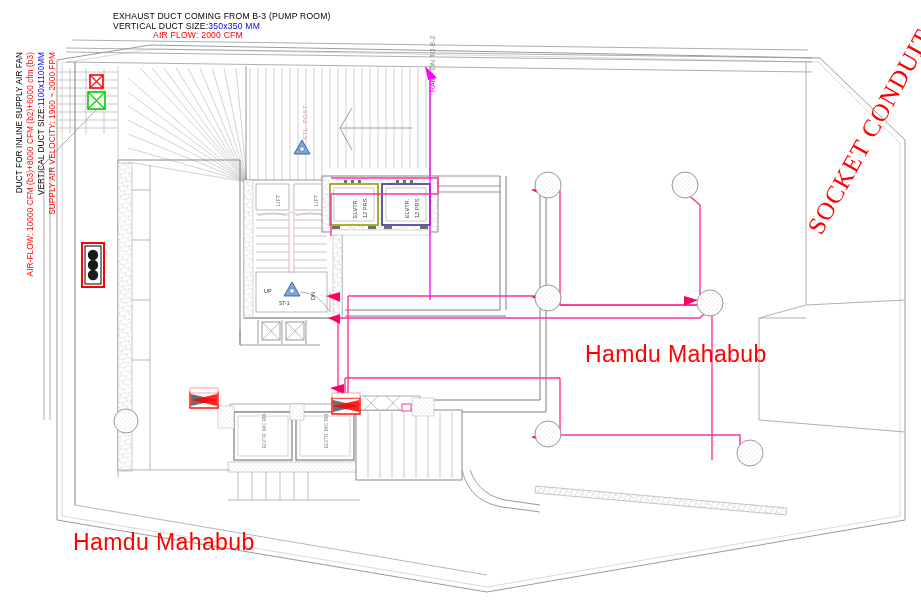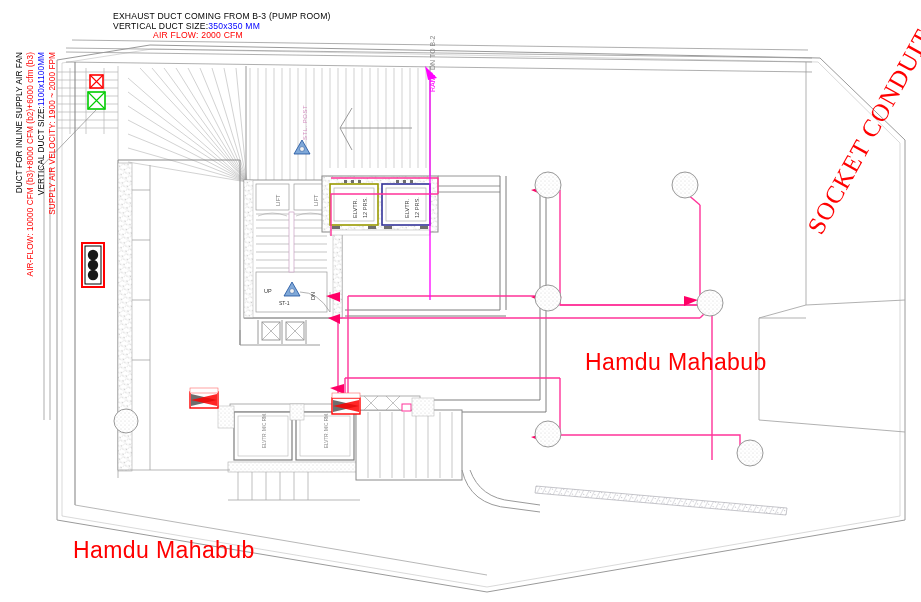--- a/index.html
+++ b/index.html
@@ -30,21 +30,21 @@
   .vrow-red{color:#ff0000;}
   .vrow-blue{color:#0000ff;}
 
   .socket-txt{
     left:737px;top:87px;width:300px;color:#ff0000;
     font-size:25px;letter-spacing:1px;
     transform:rotate(-61deg);transform-origin:50% 50%;
     font-family:"Liberation Serif", serif;
   }
 
-  .wm{color:#ff0000;font-size:23px;letter-spacing:.4px;margin-top:8px;}
+  .wm{color:#ff0000;font-size:23px;letter-spacing:.4px;}
   .wm1{left:585px;top:342px;}
   .wm2{left:73px;top:530px;}
 
   .ramp-lbl{
     position:absolute;left:429px;top:92px;color:#8a8a8a;font-size:7px;
     transform:rotate(-90deg);transform-origin:0 0;white-space:nowrap;
   }
   .ramp-lbl .pk{color:#ff00ff;}
 
   .stl-lbl{

